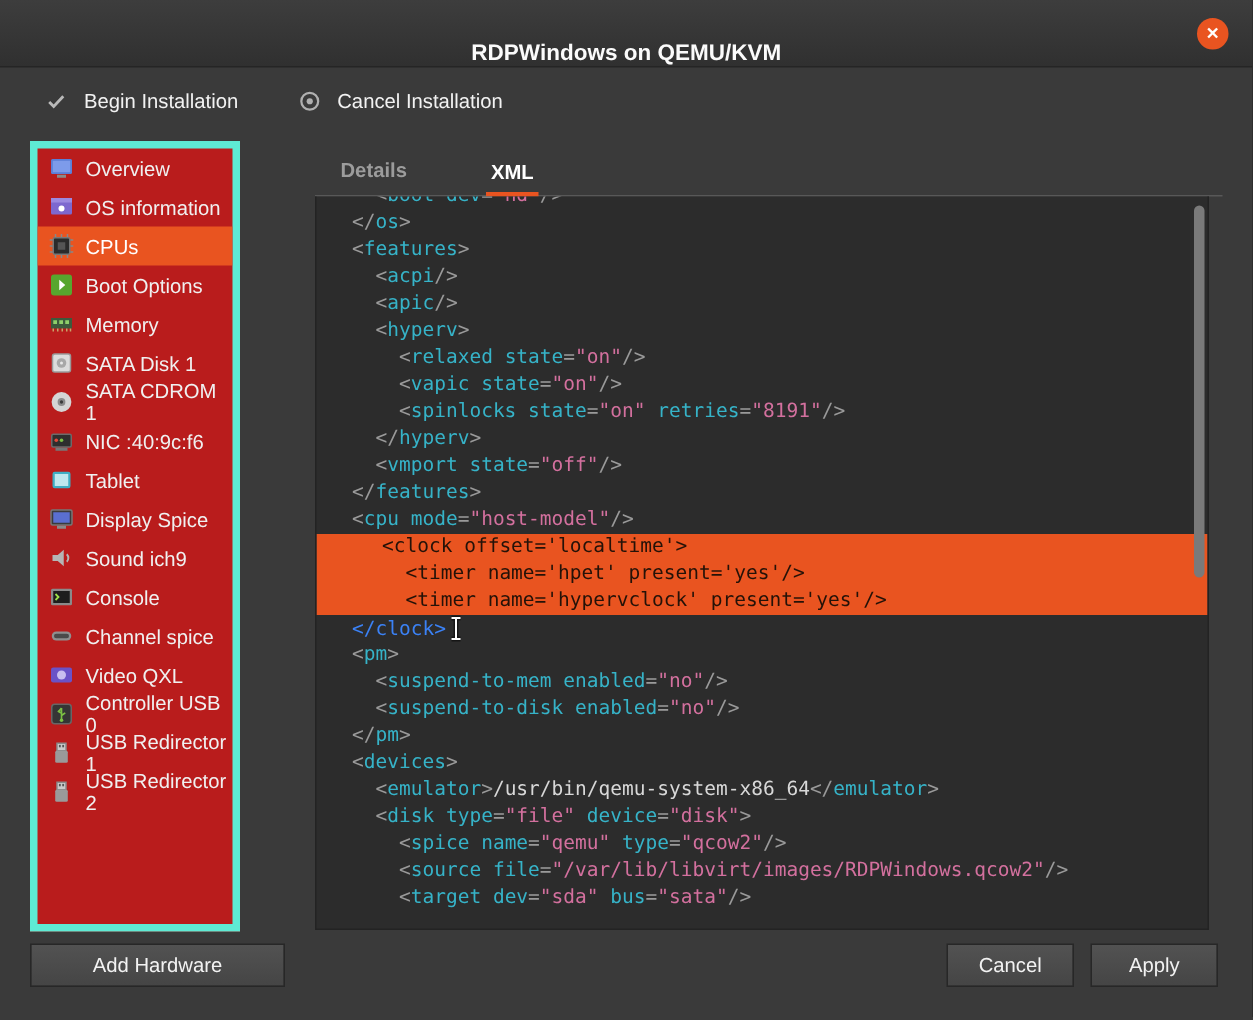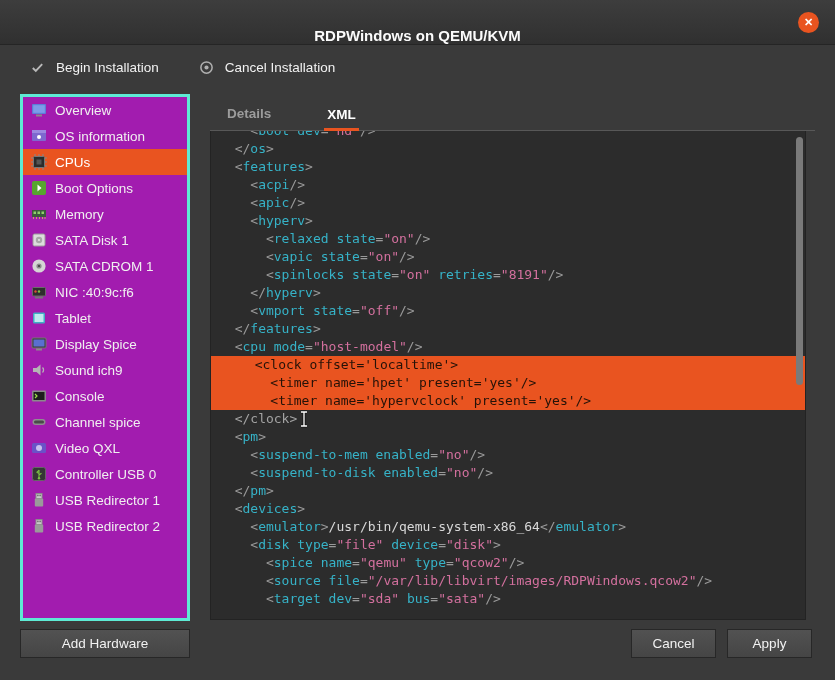--- a/index.html
+++ b/index.html
@@ -15,22 +15,22 @@
     background:#E95420;display:flex;align-items:center;justify-content:center;
     font-size:11px;font-weight:bold;color:#fff;}
 
   
   .toolbar{position:absolute;left:0;top:45px;width:100%;height:44px;display:flex;
     align-items:center;gap:40px;padding-left:30px;box-sizing:border-box;}
   .tool-btn{display:flex;align-items:center;gap:11px;font-size:13.5px;color:#f2f2f2;text-align:right;}
   .tool-icon svg{width:15px;height:15px;display:block;}
 
   
-  .sidebar{position:absolute;left:20px;top:94px;width:170px;height:527px;background:#a21caf;
-    border:3px solid #5eead4;box-sizing:border-box;overflow:hidden;}
+  .sidebar{position:absolute;left:20px;top:94px;width:140px;height:527px;background:#b91c1c;
+    border:5px solid #5eead4;box-sizing:border-box;overflow:hidden;}
   .sidebar-item{height:26px;display:flex;align-items:center;gap:8px;padding-left:8px;font-size:13.5px;}
   .sidebar-item.selected{background:#E95420;color:#fff;}
   .icon{width:16px;height:16px;flex:0 0 16px;}
   .icon svg{width:16px;height:16px;display:block;}
 
   
   .btn{position:absolute;background:linear-gradient(#525252,#454545);border:1px solid #272727;
     border-radius:0;color:#f2f2f2;font-size:13.5px;font-family:inherit;}
   .add-hw{left:20px;top:629px;width:170px;height:29px;}
   .cancel{left:631px;top:629px;width:85px;height:29px;}
@@ -44,21 +44,21 @@
 
   
   .editor{position:absolute;left:210px;top:131px;width:596px;height:489px;background:#2c2c2c;
     border:1px solid #232323;border-top:none;box-sizing:border-box;overflow:hidden;}
   .code{font-family:"DejaVu Sans Mono","Liberation Mono",monospace;font-size:13px;
     line-height:18px;margin-top:-9px;}
   .code-line{white-space:pre;height:18px;padding-left:8px;}
   .code-line.hl{background:#E95420;padding-left:28px;}
   .code-line.hl span{color:#241208;}
   .tok-p{color:#9a9a9a}.tok-t{color:#36b3c8}.tok-v{color:#d3709e}
-  .tok-x{color:#d8d8d8}.tok-e{color:#a3a3a3}
+  .tok-x{color:#d8d8d8}.tok-e{color:#3b82f6}
   .ibeam{display:inline-block;vertical-align:-5px;margin-left:1px;}
 
   
   .scrollbar{position:absolute;right:1px;top:1px;bottom:1px;width:10px;}
   .thumb{position:absolute;left:2px;width:7px;border-radius:3.5px;background:#7a7a7a;top:1%;height:51%;}
 </style>
 </head>
 <body>
 
 <div class="window">

